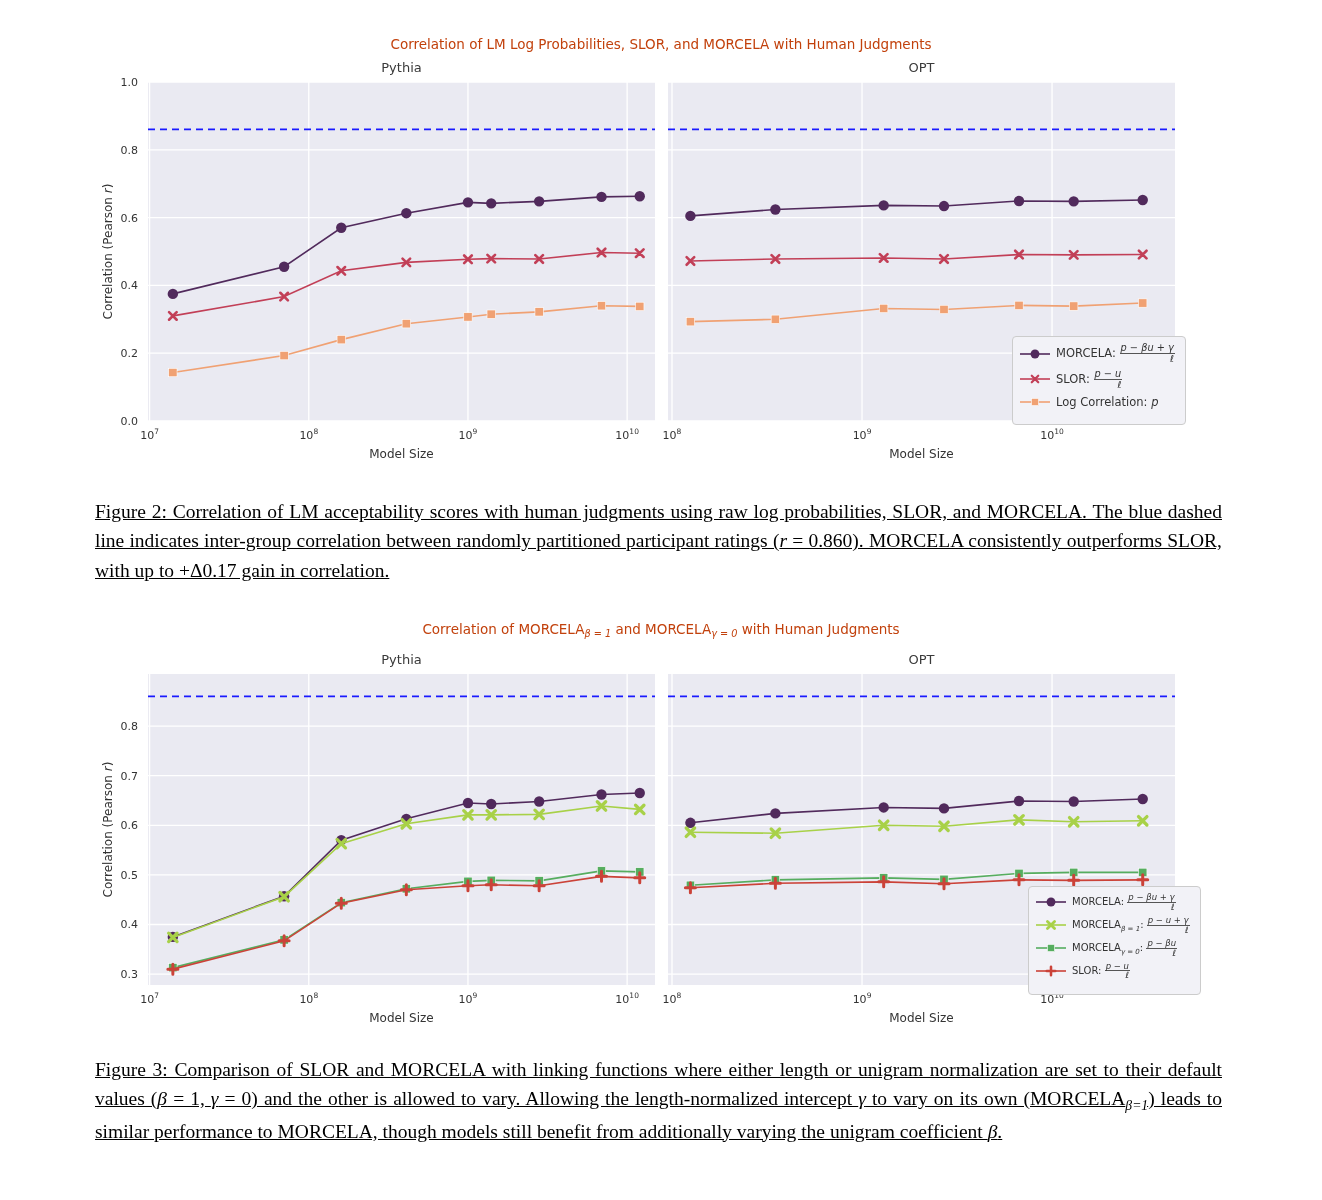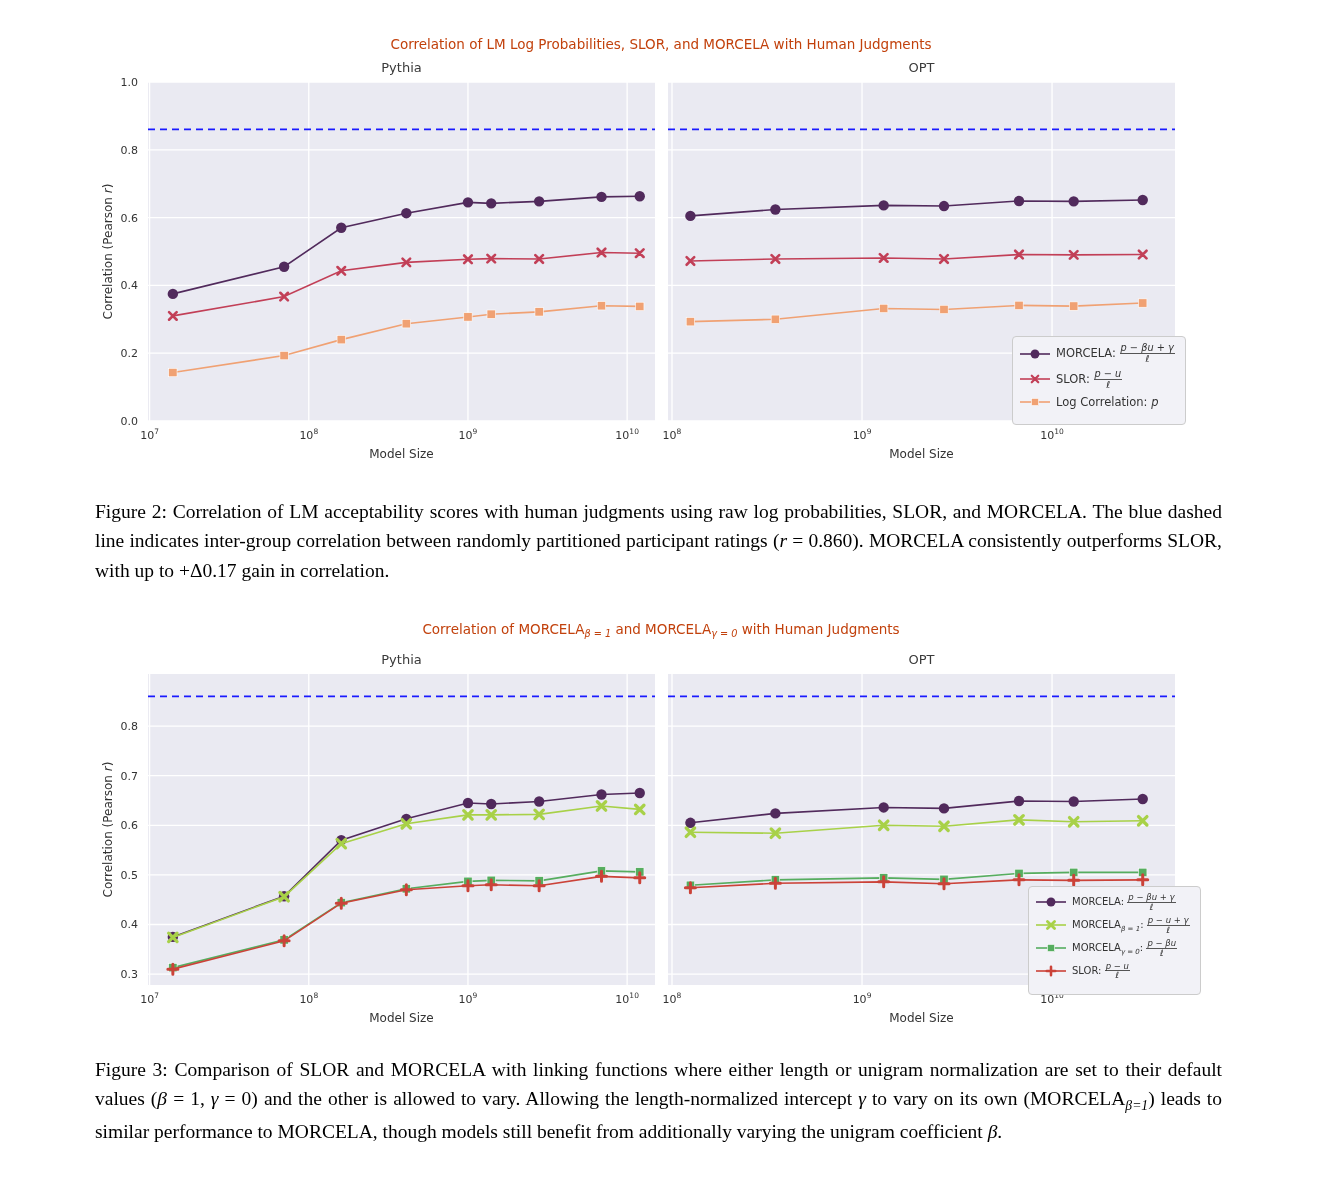--- a/index.html
+++ b/index.html
@@ -9,30 +9,30 @@
   #charts text{font-family:"DejaVu Sans","Liberation Sans",sans-serif;}
   #charts .tick{font-size:11px;fill:#333333;}
   #charts .ptitle{font-size:13px;fill:#3a3a3a;}
   #charts .alabel{font-size:12px;fill:#333333;}
   .fig-title{position:absolute;left:0;width:100%;text-align:center;font-size:13.5px;color:#c2410c;}
   .fig-title .subseg{font-size:0.72em;font-style:italic;vertical-align:-0.35em;}
   #fig-title-0{top:36px;}
   #fig-title-1{top:621px;}
   .caption{position:absolute;left:95px;width:1127px;margin:0;
            font-family:"Liberation Serif","DejaVu Serif",serif;font-size:19.5px;
-           line-height:1.5;color:#000000;text-align:justify;}
+           line-height:1.5;color:#000000;text-align:justify;text-decoration:underline;}
   #caption-0{top:497px;}
   #caption-1{top:1055px;}
   .it{font-style:italic;}
   .subseg{font-style:italic;font-size:0.7em;vertical-align:-0.35em;}
   .legend{position:absolute;background:#f2f2f7;border:1px solid #cccccc;border-radius:4px;
           padding:6px 10px 14px 6px;display:flex;flex-direction:column;gap:4px;color:#333333;}
   .legend-row{display:flex;align-items:center;gap:5px;white-space:nowrap;line-height:1.1;}
   .lmark{flex:0 0 auto;}
-  .frac{display:inline-block;text-align:center;vertical-align:middle;line-height:1.05;
+  .frac{display:inline-block;text-align:right;vertical-align:middle;line-height:1.05;
         font-style:italic;font-size:0.85em;}
   .frac .num{display:block;padding:0 1px;}
   .frac .den{display:block;border-top:1px solid #555555;padding:0 1px;}
 </style>
 </head>
 <body>
 
 <div class="page">
   <svg id="charts" width="1322" height="1200">
       <rect x="148" y="82" width="507" height="339" fill="#eaeaf2"></rect>

